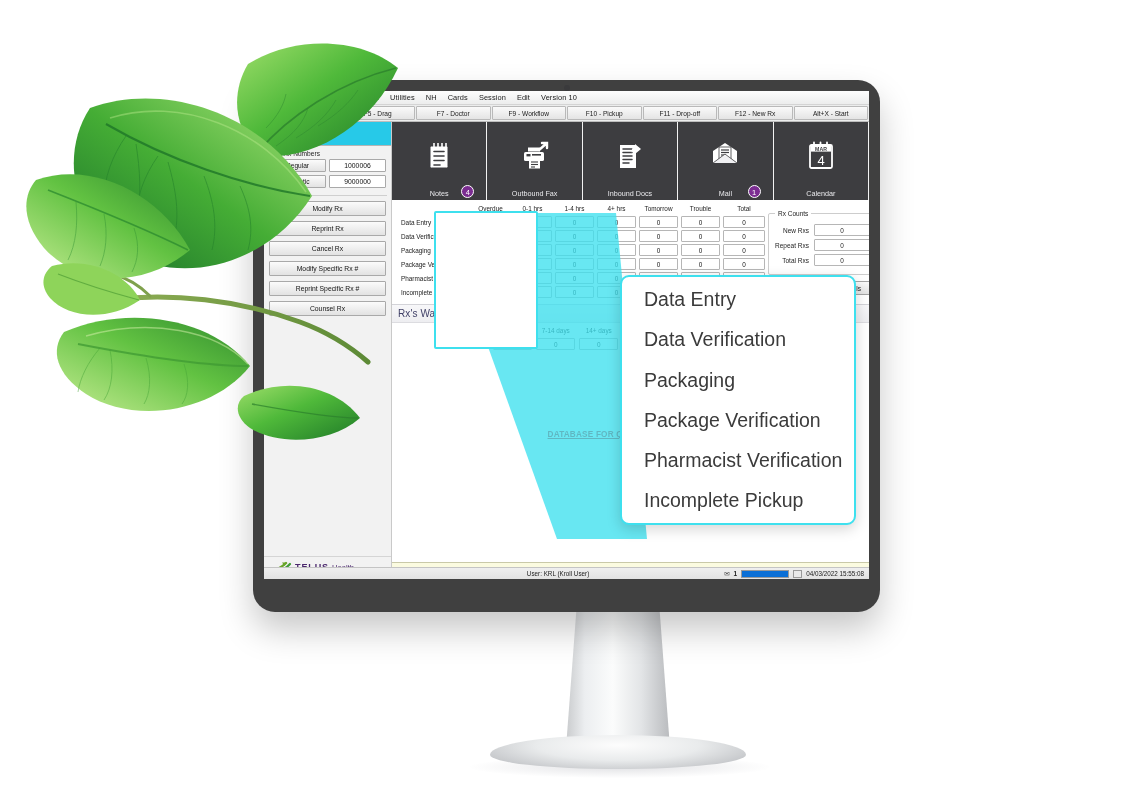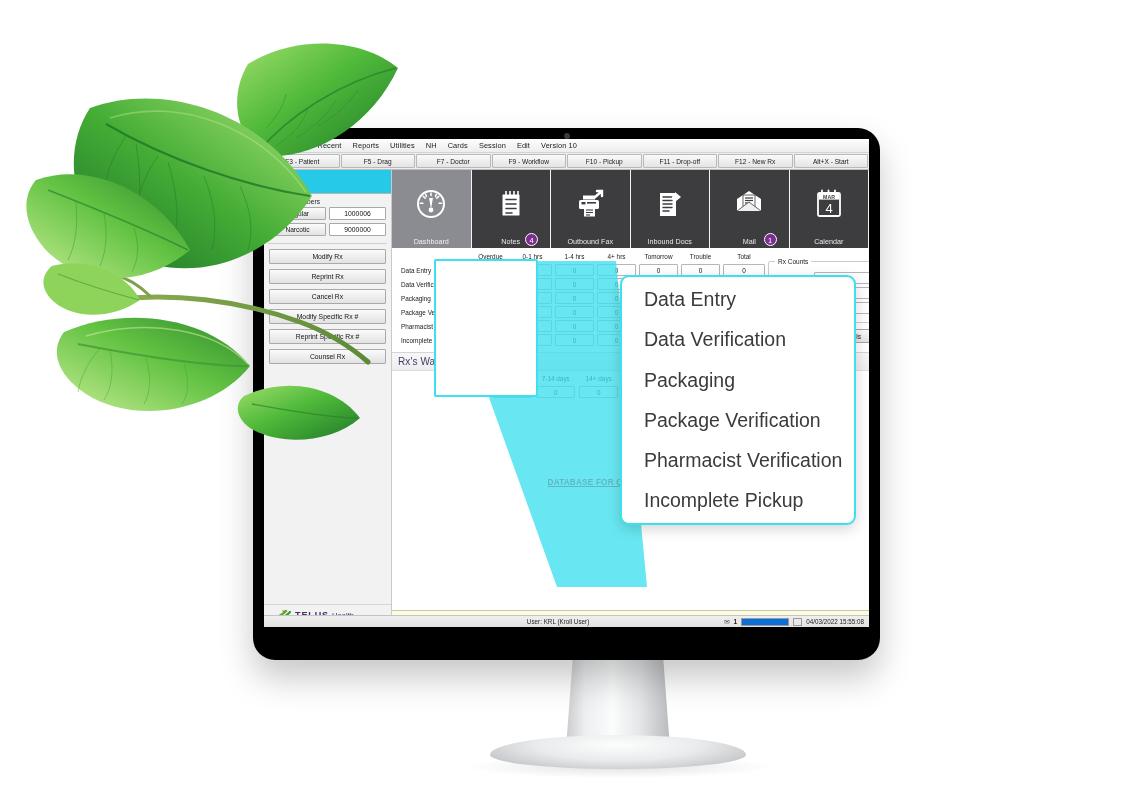--- a/index.html
+++ b/index.html
@@ -10,25 +10,24 @@
     overflow: hidden;
   }
   #scene { position: relative; width: 1136px; height: 792px; background:#fff; }
 
   
   #plant { position:absolute; left:0; top:0; width:420px; height:440px; z-index:5; pointer-events:none; }
 
   
   #monitor {
     position:absolute; left:253px; top:80px; width:627px; height:532px;
-    background:#000000;
+    background:#404040;
     border-radius:22px;
     box-shadow: 0 18px 34px rgba(0,0,0,.22);
     z-index:3;
-    margin-top:48px;
   }
   #monitor-inner {
     position:absolute; left:11px; top:11px; width:605px; height:488px;
     background:#fff; overflow:hidden;
   }
   #camera-dot {
     position:absolute; left:50%; top:4.5px; width:6px; height:6px; margin-left:-3px;
     border-radius:50%; background:#3a3a3c;
   }
   #stand-neck {
@@ -365,39 +364,20 @@
               </svg>
               <span class="telus-word">TELUS</span>
               <span class="telus-health">Health</span>
             </div>
           </div>
 
           <div class="rightcol">
 
             <div class="toolbar">
 
-              <div class="tbtile active">
-                <div class="ic">
-                  <svg width="34" height="34" viewBox="0 0 34 34">
-                    <circle cx="17" cy="17" r="13" fill="none" stroke="#fff" stroke-width="2"></circle>
-                    <g stroke="#fff" stroke-width="1.5" stroke-linecap="round">
-                      <path d="M17 6 v2.6"></path>
-                        <path d="M9.2 9.2 l1.9 1.9"></path>
-                        <path d="M24.8 9.2 l-1.9 1.9"></path>
-                      <path d="M6.3 16.2 h2.6"></path>
-                        <path d="M27.7 16.2 h-2.6"></path>
-                      <path d="M11.6 7.3 l.9 2.3"></path>
-                        <path d="M22.4 7.3 l-.9 2.3"></path>
-                    </g>
-                    <path d="M17 22 L 19 11 L 15 11 Z" fill="#fff"></path>
-                    <circle cx="17" cy="23" r="2.4" fill="#fff"></circle>
-                  </svg>
-                </div>
-                <div class="lbl">Dashboard</div>
-              </div>
 
 
 
               <div class="tbtile">
                 <div class="ic">
                   <svg width="34" height="34" viewBox="0 0 34 34">
                     <rect x="8" y="7" width="18" height="22" rx="1.5" fill="#fff" stroke="#3d3d40" stroke-width="1"></rect>
                     <g stroke="#3d3d40" stroke-width="1.6" stroke-linecap="round">
                       <path d="M12 12.5 h10"></path>
                         <path d="M12 17 h10"></path>

